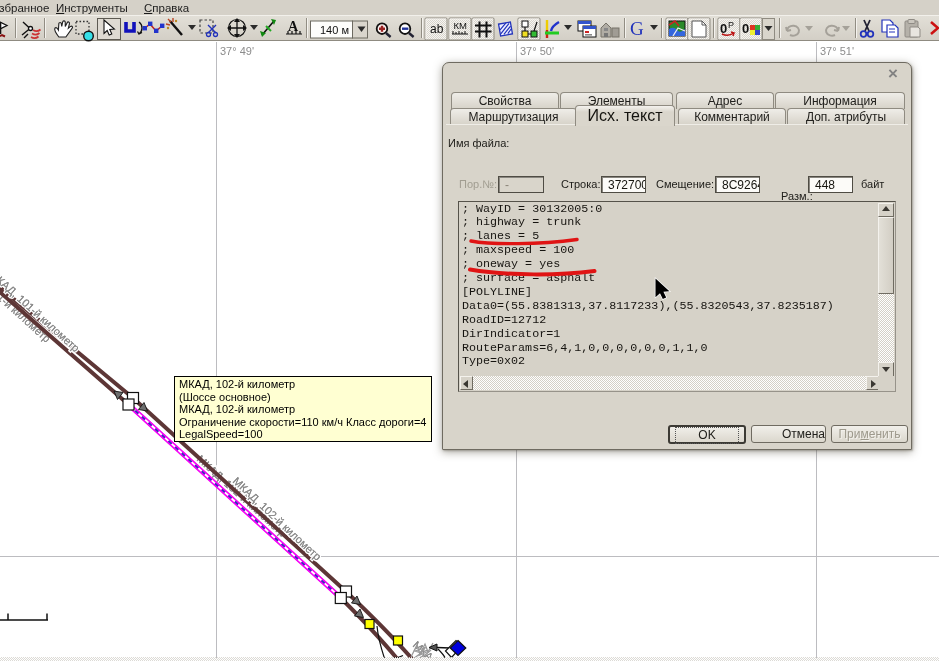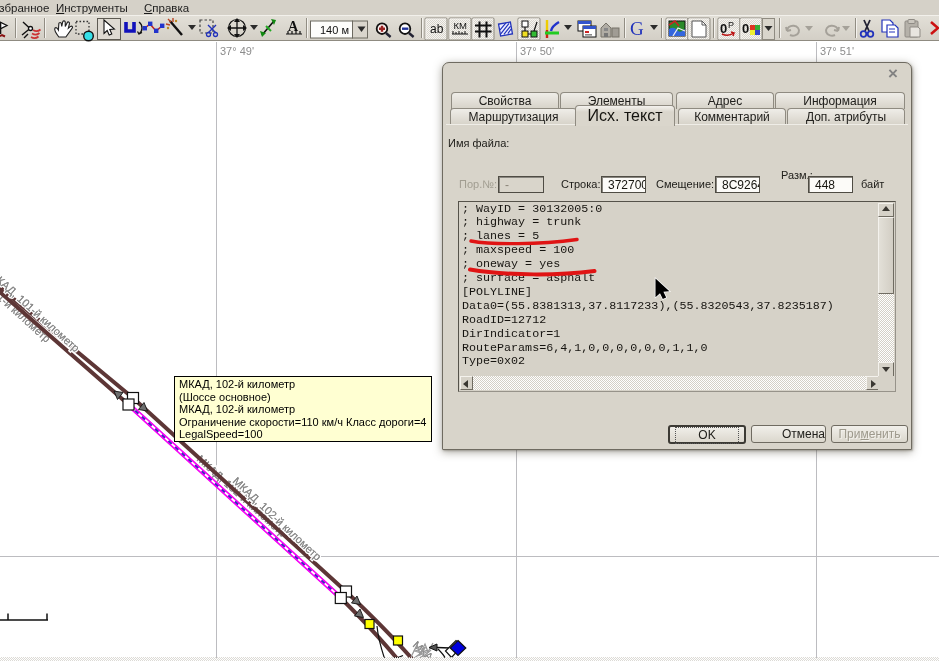--- a/index.html
+++ b/index.html
@@ -314,21 +314,21 @@
     <div class="tab" style="left:344px;top:45px;width:118px;">Доп. атрибуты</div>
     <div style="position:absolute;left:3px;top:61px;width:462px;height:1px;background:#efede7;"></div>
     <div class="tabact" style="left:132px;top:42px;width:100px;height:21px;line-height:19px;">Исх. текст</div>
     <div class="lbl" style="left:5px;top:74px;">Имя файла:</div>
     <div class="lbl" style="left:16px;top:115px;color:#a19d91;">Пор.№:</div>
     <div class="fld" style="left:55px;top:113px;width:46px;height:17px;background:#d9d5cb;color:#8a8578;">-</div>
     <div class="lbl" style="left:118px;top:115px;">Строка:</div>
     <div class="fld" style="left:158px;top:113px;width:45px;height:17px;">3727000</div>
     <div class="lbl" style="left:213px;top:115px;">Смещение:</div>
     <div class="fld" style="left:272px;top:113px;width:45px;height:17px;">8C9264</div>
-    <div class="lbl" style="left:330px;top:106px;padding-left:8px;">Разм.:</div>
+    <div class="lbl" style="left:330px;top:127px;padding-left:8px;">Разм.:</div>
     <div class="fld" style="left:365px;top:113px;width:45px;height:17px;">448</div>
     <div class="lbl" style="left:418px;top:115px;">байт</div>
     <div id="ta">
       <pre id="tatext">; WayID = 30132005:0
 ; highway = trunk
 ; lanes = 5
 ; maxspeed = 100
 ; oneway = yes
 ; surface = asphalt
 [POLYLINE]

